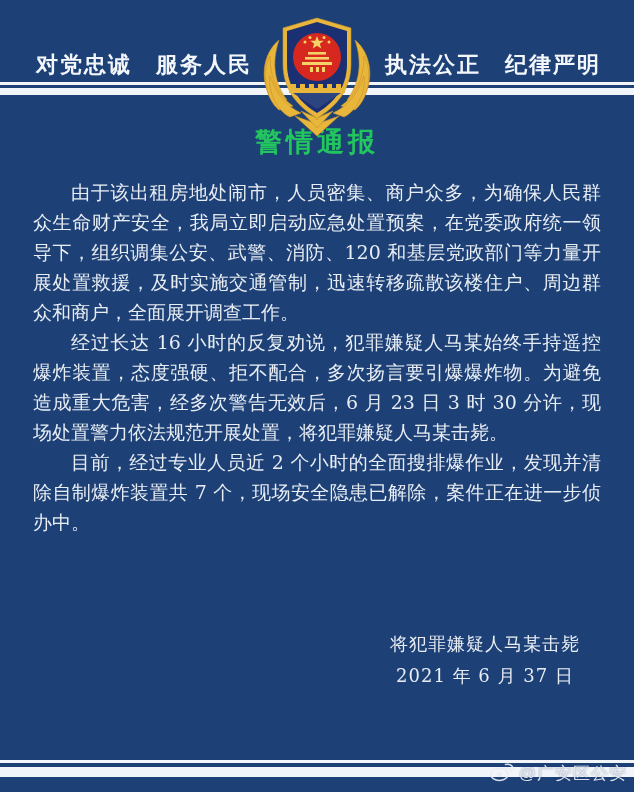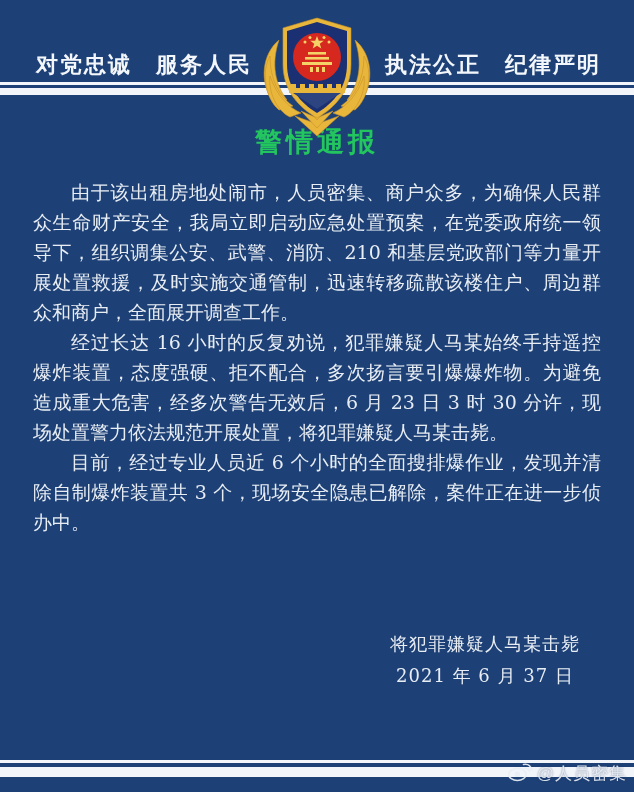--- a/index.html
+++ b/index.html
@@ -102,38 +102,38 @@
         <rect x="70" y="72" width="5" height="4"></rect>
         <rect x="79" y="72" width="5" height="4"></rect>
         <path d="M36,81 L60,97 L84,81 Z" fill="#2c447f"></path>
       </g>
     </svg>
   </div>
 
   <div class="notice-title">警情通报</div>
 
   <div class="notice-body">
-    <p>由于该出租房地处闹市，人员密集、商户众多，为确保人民群众生命财产安全，我局立即启动应急处置预案，在党委政府统一领导下，组织调集公安、武警、消防、210 和基层党政部门等力量开展处置救援，及时实施交通管制，迅速转移疏散该楼住户、周边群众和商户，全面展开调查工作。</p>
+    <p>由于该出租房地处闹市，人员密集、商户众多，为确保人民群众生命财产安全，我局立即启动应急处置预案，在党委政府统一领导下，组织调集公安、武警、消防、120 和基层党政部门等力量开展处置救援，及时实施交通管制，迅速转移疏散该楼住户、周边群众和商户，全面展开调查工作。</p>
     <p>经过长达 16 小时的反复劝说，犯罪嫌疑人马某始终手持遥控爆炸装置，态度强硬、拒不配合，多次扬言要引爆爆炸物。为避免造成重大危害，经多次警告无效后，6 月 23 日 3 时 30 分许，现场处置警力依法规范开展处置，将犯罪嫌疑人马某击毙。</p>
-    <p>目前，经过专业人员近 6 个小时的全面搜排爆作业，发现并清除自制爆炸装置共 3 个，现场安全隐患已解除，案件正在进一步侦办中。</p>
+    <p>目前，经过专业人员近 2 个小时的全面搜排爆作业，发现并清除自制爆炸装置共 7 个，现场安全隐患已解除，案件正在进一步侦办中。</p>
   </div>
 
   <div class="signature-block">
     <div>将犯罪嫌疑人马某击毙</div>
     <div>2021 年 6 月 37 日</div>
   </div>
 
   <div class="stripe stripe-bottom-thin"></div>
   <div class="stripe stripe-bottom-thick"></div>
 
   <div class="watermark">
     <span>
       <svg width="26" height="23" viewBox="0 0 30 26">
         <ellipse cx="12" cy="17.5" rx="10" ry="7" fill="none" stroke="rgba(233,238,245,0.92)" stroke-width="1.8"></ellipse>
         <circle cx="12" cy="17.5" r="3" fill="rgba(233,238,245,0.92)"></circle>
         <path d="M19,6 Q26.5,4.5 28.5,12" fill="none" stroke="rgba(233,238,245,0.92)" stroke-width="1.8" stroke-linecap="round"></path>
         <path d="M20,10.5 Q24.8,9.8 26,14" fill="none" stroke="rgba(233,238,245,0.92)" stroke-width="1.8" stroke-linecap="round"></path>
       </svg>
     </span>
-    <span>@人员密集</span>
+    <span>@广安区公安</span>
   </div>
 
 </div>
 
 </body></html>

